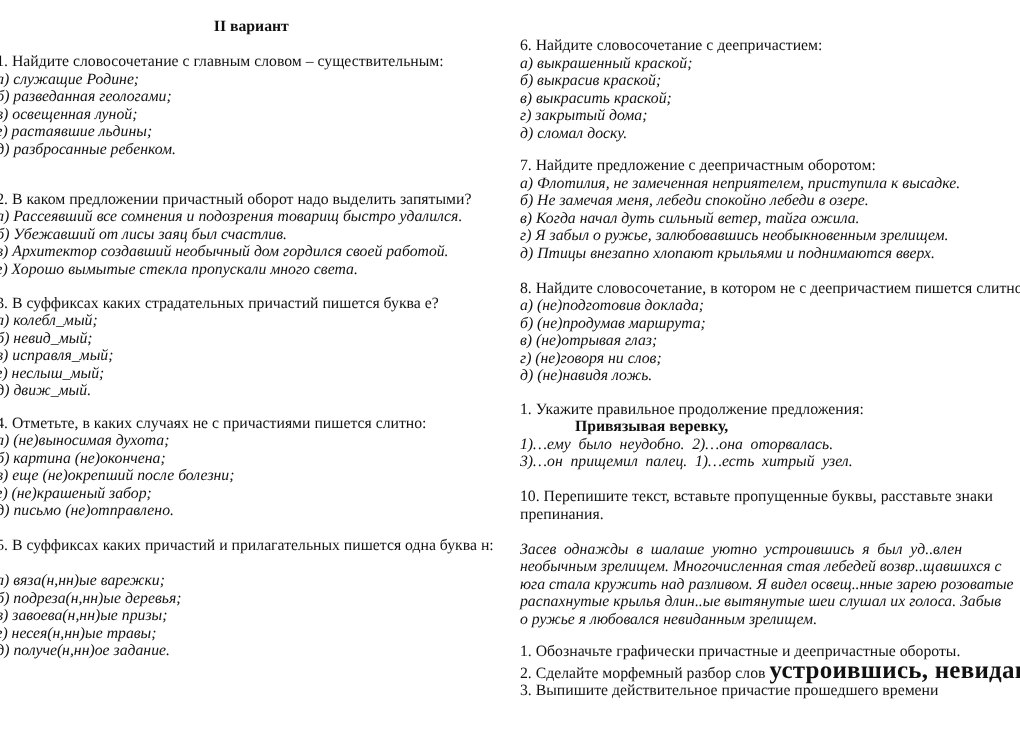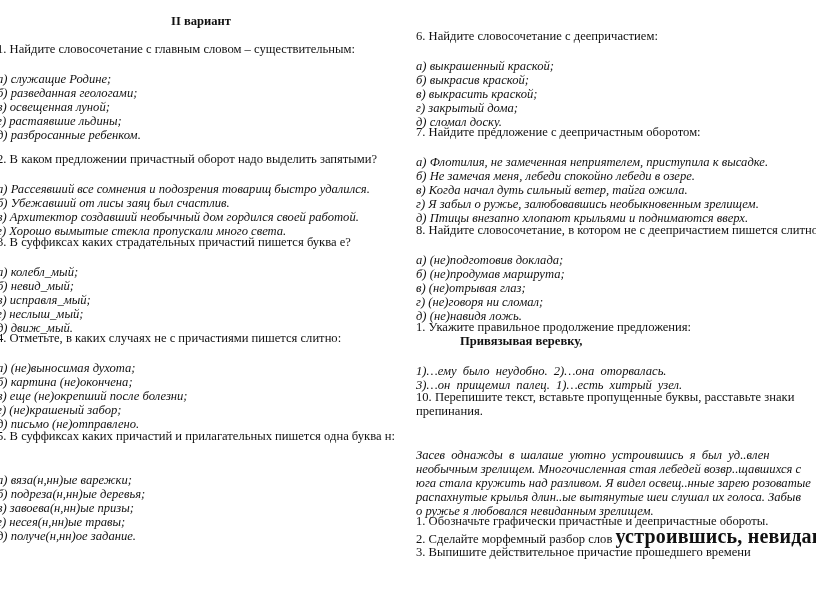--- a/index.html
+++ b/index.html
@@ -2,21 +2,21 @@
 <html><head>
   <meta charset="utf-8">
   <style>
     html, body { margin: 0; padding: 0; background: #ffffff; }
     body {
       width: 816px; height: 594px; position: relative; overflow: hidden;
       font-family: "Liberation Serif", "DejaVu Serif", serif;
       color: #111111; font-size: 12.6px;
     }
     .line { position: absolute; white-space: nowrap; line-height: 14px; }
-    .it { font-style: italic; margin-top: 16px; }
+    .it { font-style: italic; }
     .b { font-weight: bold; margin-left: 44px; }
     .title { font-weight: bold; font-size: 12.6px; }
     .big-bold { font-weight: bold; font-size: 20px; letter-spacing: 0.2px; }
     .ws { word-spacing: 3px; }
   </style>
 </head>
 <body>
 
 <div class="line title" style="left:171px; top:14px;text-align:center;">II вариант</div>
 
@@ -85,21 +85,21 @@
     <div class="line it" style="left:416px; top:167px;">в) Когда начал дуть сильный ветер, тайга ожила.</div>
     <div class="line it" style="left:416px; top:181px;">г) Я забыл о ружье, залюбовавшись необыкновенным зрелищем.</div>
     <div class="line it" style="left:416px; top:195px;">д) Птицы внезапно хлопают крыльями и поднимаются вверх.</div>
   </div>
 
   <div>
     <div class="line" style="left:416px; top:223px;">8. Найдите словосочетание, в котором не с деепричастием пишется слитно:</div>
     <div class="line it" style="left:416px; top:237px;">а) (не)подготовив доклада;</div>
     <div class="line it" style="left:416px; top:251px;">б) (не)продумав маршрута;</div>
     <div class="line it" style="left:416px; top:265px;">в) (не)отрывая глаз;</div>
-    <div class="line it" style="left:416px; top:279px;">г) (не)говоря ни сломал;</div>
+    <div class="line it" style="left:416px; top:279px;">г) (не)говоря ни слов;</div>
     <div class="line it" style="left:416px; top:293px;">д) (не)навидя ложь.</div>
   </div>
 
   <div>
     <div class="line" style="left:416px; top:320px;">1. Укажите правильное продолжение предложения:</div>
     <div class="line b" style="left:416px; top:334px;">Привязывая  веревку,</div>
     <div class="line it ws" style="left:416px; top:348px;">1)…ему  было  неудобно.  2)…она  оторвалась.</div>
     <div class="line it ws" style="left:416px; top:362px;">3)…он  прищемил  палец.   1)…есть  хитрый  узел.</div>
   </div>
 

